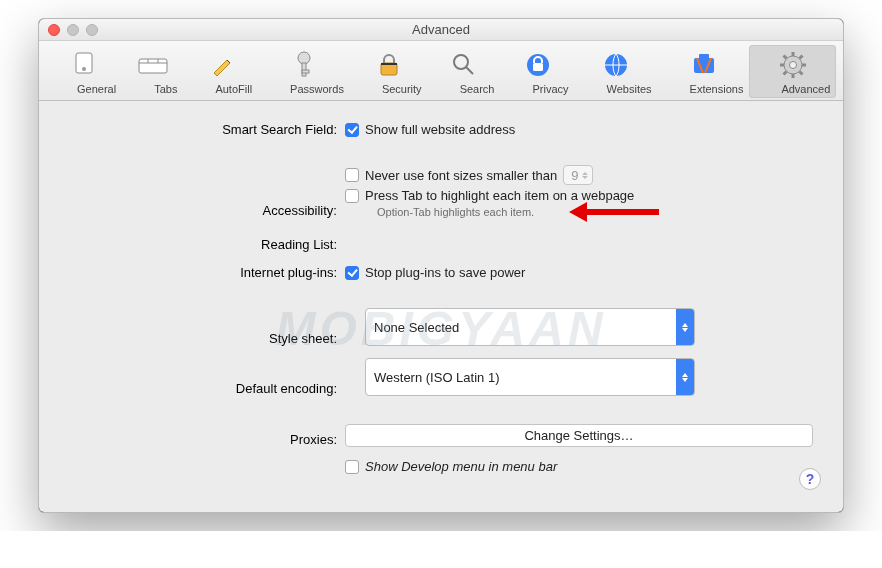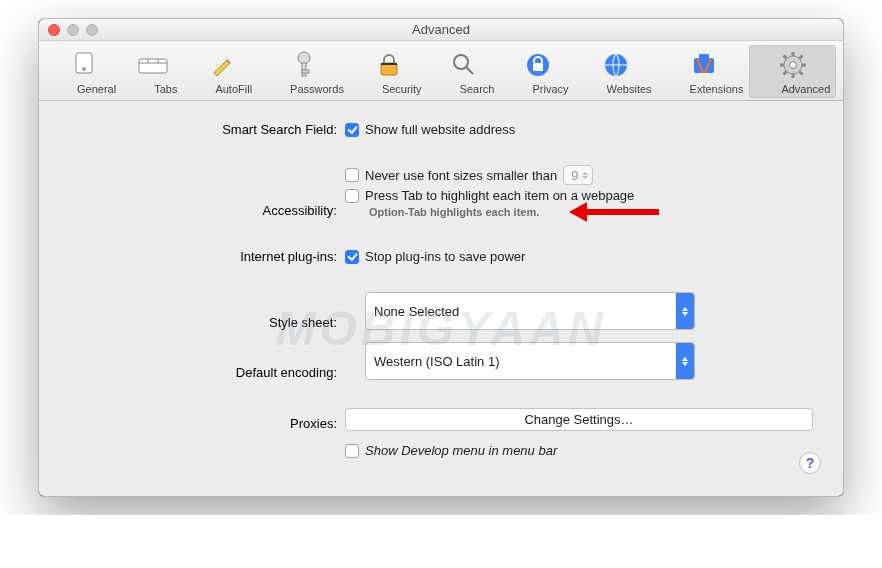--- a/index.html
+++ b/index.html
@@ -74,21 +74,21 @@
   .mac-check {
     width:14px; height:14px; border:1px solid #a5a5a5; border-radius:3px;
     background:#fff; display:inline-flex; align-items:center; justify-content:center;
     flex-shrink:0;
   }
   .mac-check.checked { background:#2f7bf6; border-color:#2f7bf6; }
   .mac-check.checked::after {
     content:""; width:4px; height:7px; border:solid #fff; border-width:0 2px 2px 0;
     transform: rotate(40deg) translateY(-1px);
   }
-  .hint { font-size:11px; color:#6d6d6d; margin-left:24px;font-weight:bold; }
+  .hint { font-size:11px; color:#6d6d6d; margin-left:32px; }
   .select {
     display:flex; align-items:center;
     border:1px solid #bcbcbc; border-radius:4px; background:#fff;
     height:38px; width:330px; overflow:hidden;margin-left:20px;
   }
   .select .sval { flex:1; padding:0 8px; font-size:13px; color:#222; }
   .select .sbtn {
     width:18px; height:100%; background:#3b82f6;
     display:flex; flex-direction:column; align-items:center; justify-content:center; gap:1px;
   }
@@ -298,20 +298,21 @@
           <span class="mac-check"></span>
           <span>Press Tab to highlight each item on a webpage</span>
         </div>
         <div class="hint">Option-Tab highlights each item.</div>
       </div>
     </div>
 
     <div class="sep"></div>
 
     <div class="row">
+      <div class="lbl-col">Reading List:</div>
     </div>
 
     <div class="row">
       <div class="lbl-col">Internet plug-ins:</div>
       <div class="field-col">
         <div class="check-line">
           <span class="mac-check checked"></span>
           <span>Stop plug-ins to save power</span>
         </div>
       </div>

